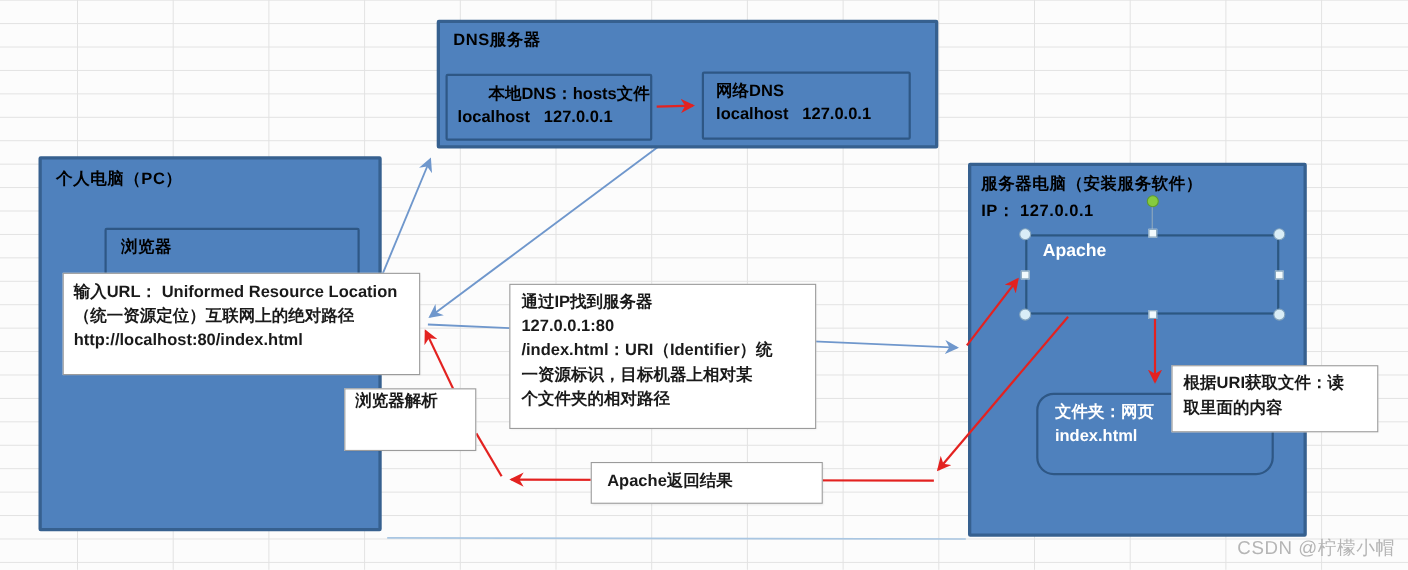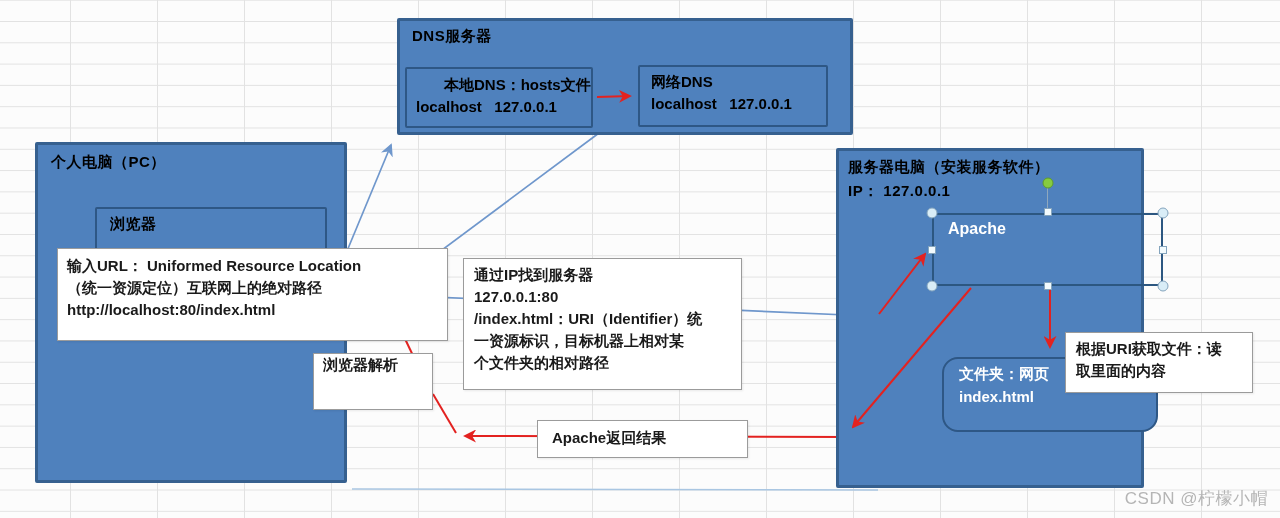--- a/index.html
+++ b/index.html
@@ -92,33 +92,33 @@
   </div>
   <div class="bluebox inner" style="left:405px; top:67px; width:188px; height:61px; font-size:15px; font-weight:600;">
     <div style="position:absolute; left:5px; top:7px; white-space:pre;margin-left:32px;">本地DNS：hosts文件</div>
     <div style="position:absolute; left:9px; top:29px; white-space:pre;">localhost   127.0.0.1</div>
   </div>
   <div class="bluebox inner" style="left:638px; top:65px; width:190px; height:62px; font-size:15px; font-weight:600;">
     <div style="position:absolute; left:11px; top:6px; white-space:pre;">网络DNS</div>
     <div style="position:absolute; left:11px; top:28px; white-space:pre;">localhost   127.0.0.1</div>
   </div>
 
-  <div class="bluebox" style="left:836px; top:148px; width:308px; height:340px;">
+  <div class="bluebox" style="left:880px; top:148px; width:308px; height:340px;">
     <div class="title" style="position:absolute; left:9px; top:7px;">服务器电脑（安装服务软件）</div>
     <div class="title" style="position:absolute; left:9px; top:31px;">IP： 127.0.0.1</div>
   </div>
   <div class="apache-outline">
     <div class="btext" style="left:14px; top:5px; font-size:16px;">Apache</div>
   </div>
   <div class="folder-box">
     <div class="btext" style="left:15px; top:6px;">文件夹：网页</div>
     <div class="btext" style="left:15px; top:29px;">index.html</div>
   </div>
 
-  <div class="whitebox" style="left:57px; top:248px; width:391px; height:93px; padding:6px 14px 0 9px;">
+  <div class="whitebox" style="left:57px; top:248px; width:325px; height:93px; padding:6px 14px 0 9px;">
     <div class="ln">输入URL： Uniformed Resource Location</div>
     <div class="ln">（统一资源定位）互联网上的绝对路径</div>
     <div class="ln">http://localhost:80/index.html</div>
   </div>
 
   <div class="whitebox" style="left:463px; top:258px; width:279px; height:132px; padding:5px 4px 0 10px;">
     <div class="ln">通过IP找到服务器</div>
     <div class="ln">127.0.0.1:80</div>
     <div class="ln">/index.html：URI（Identifier）统</div>
     <div class="ln">一资源标识，目标机器上相对某</div>

